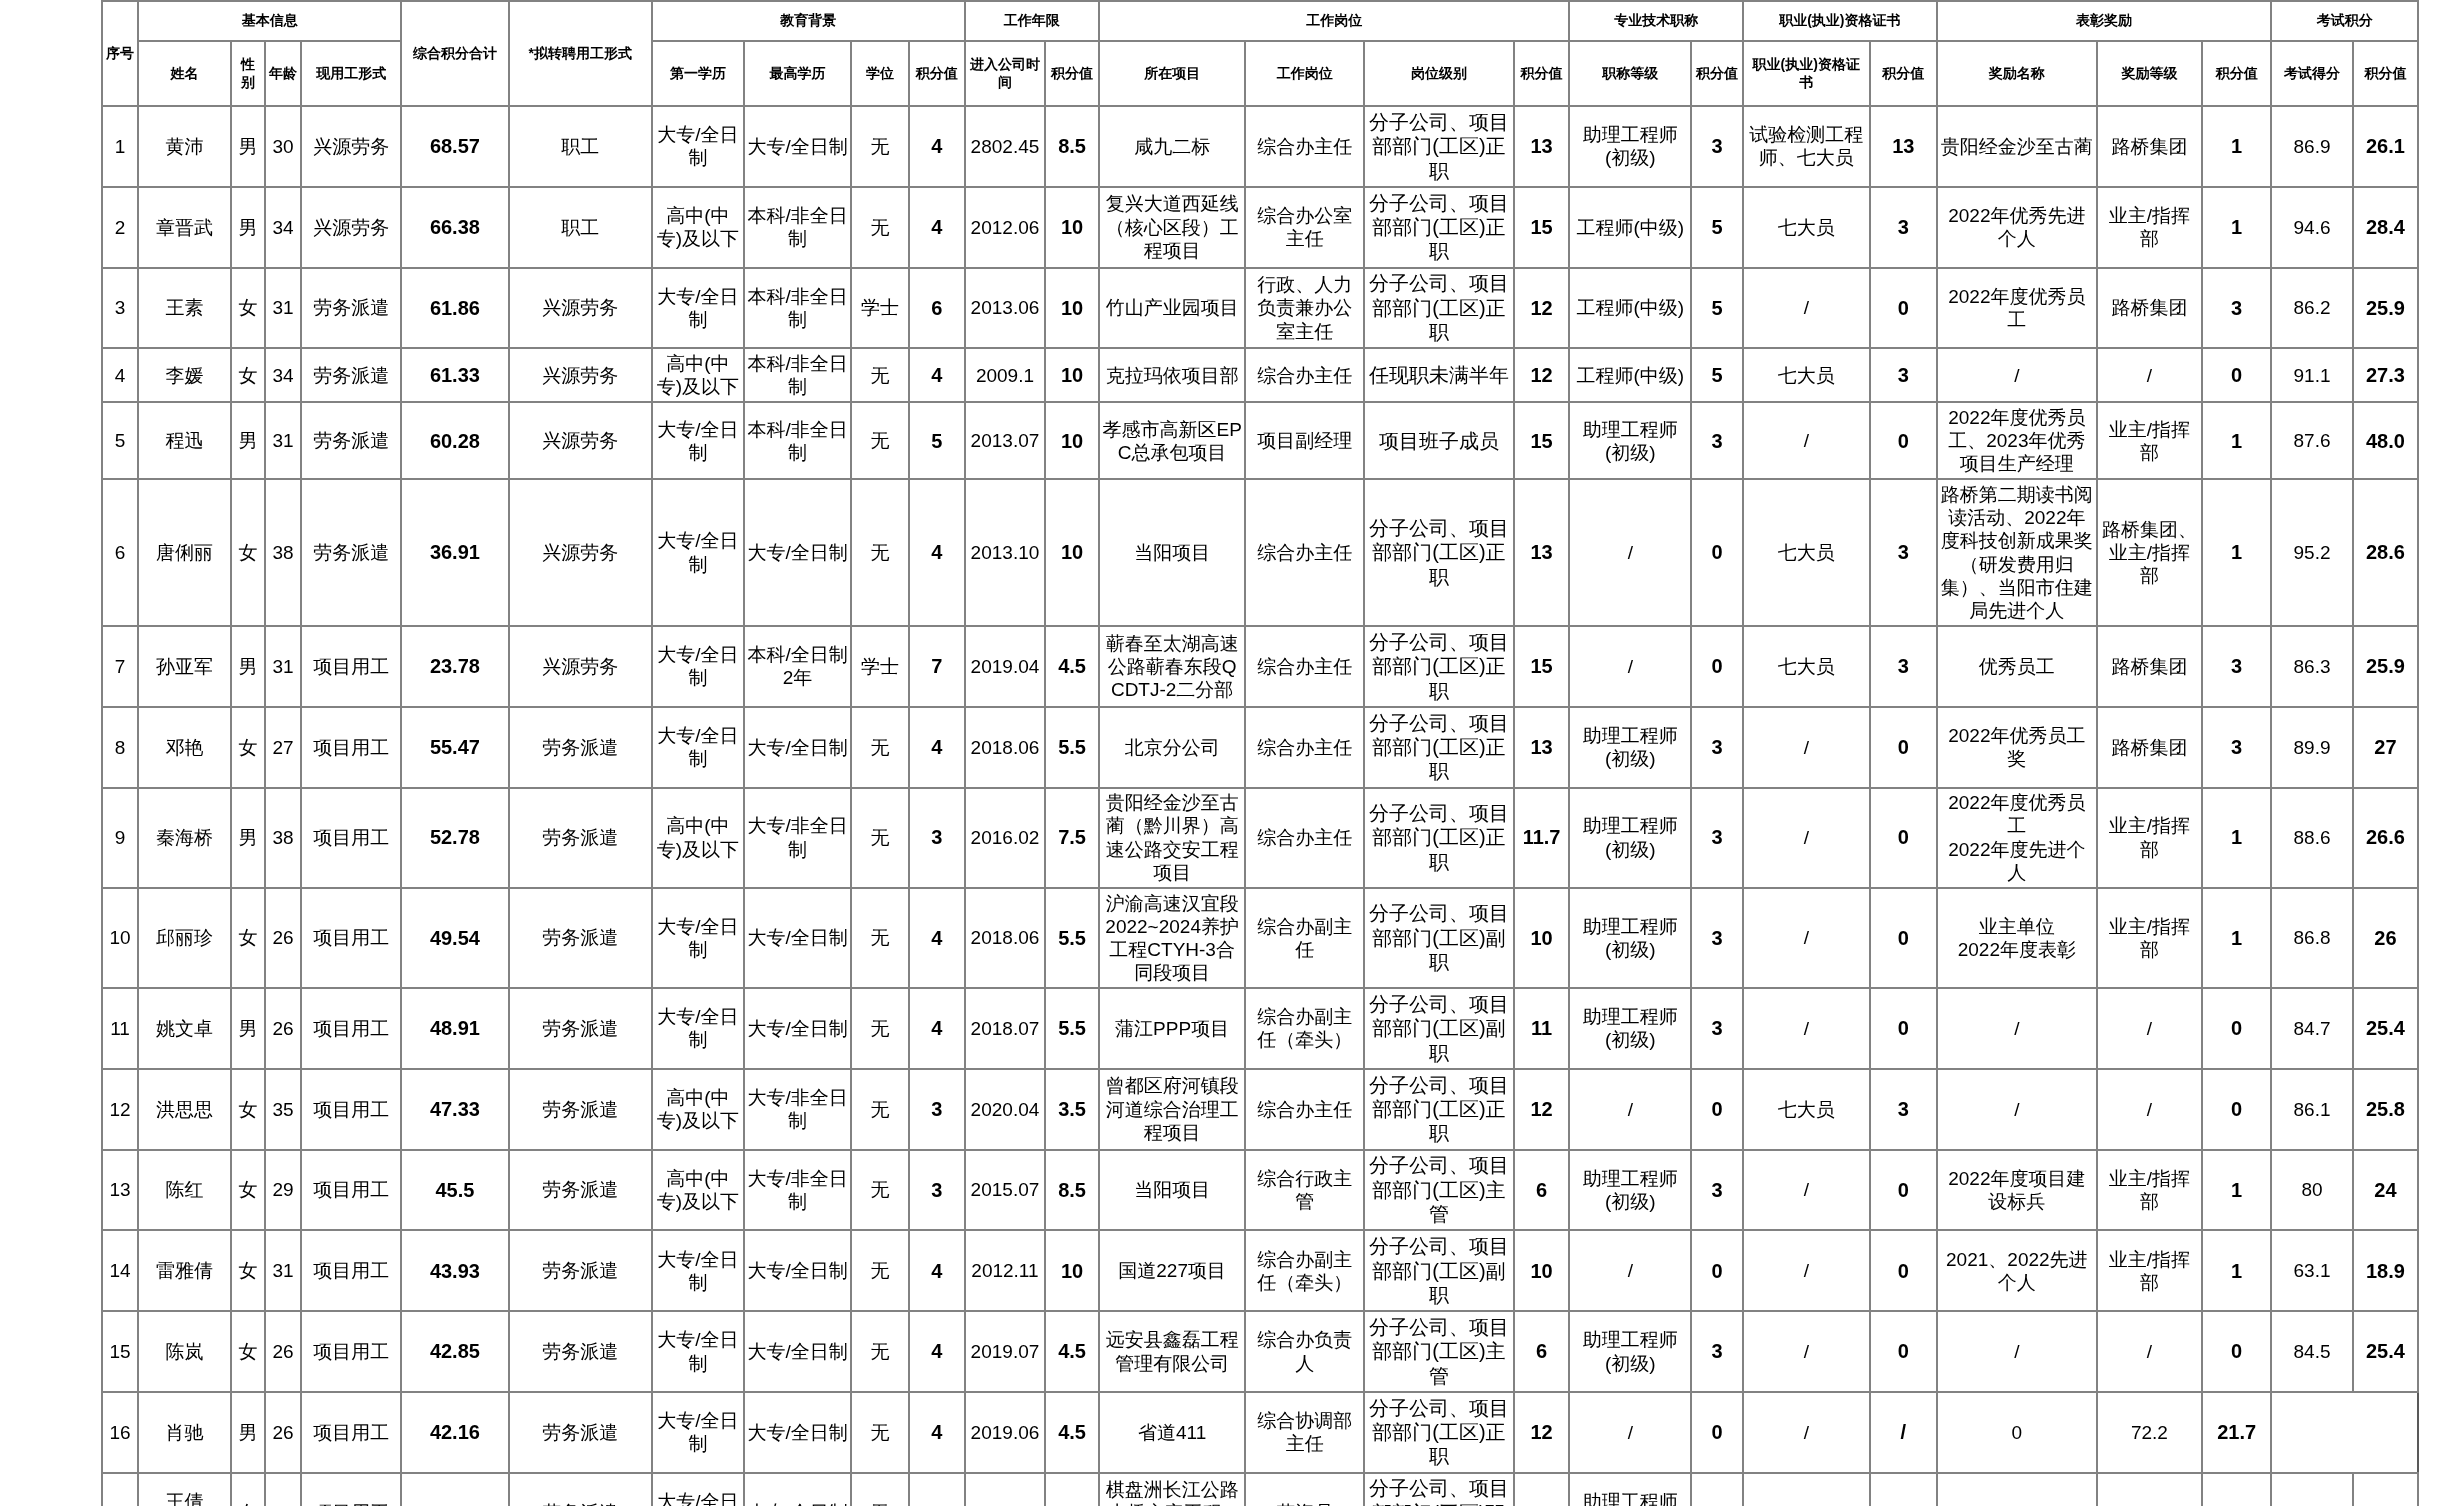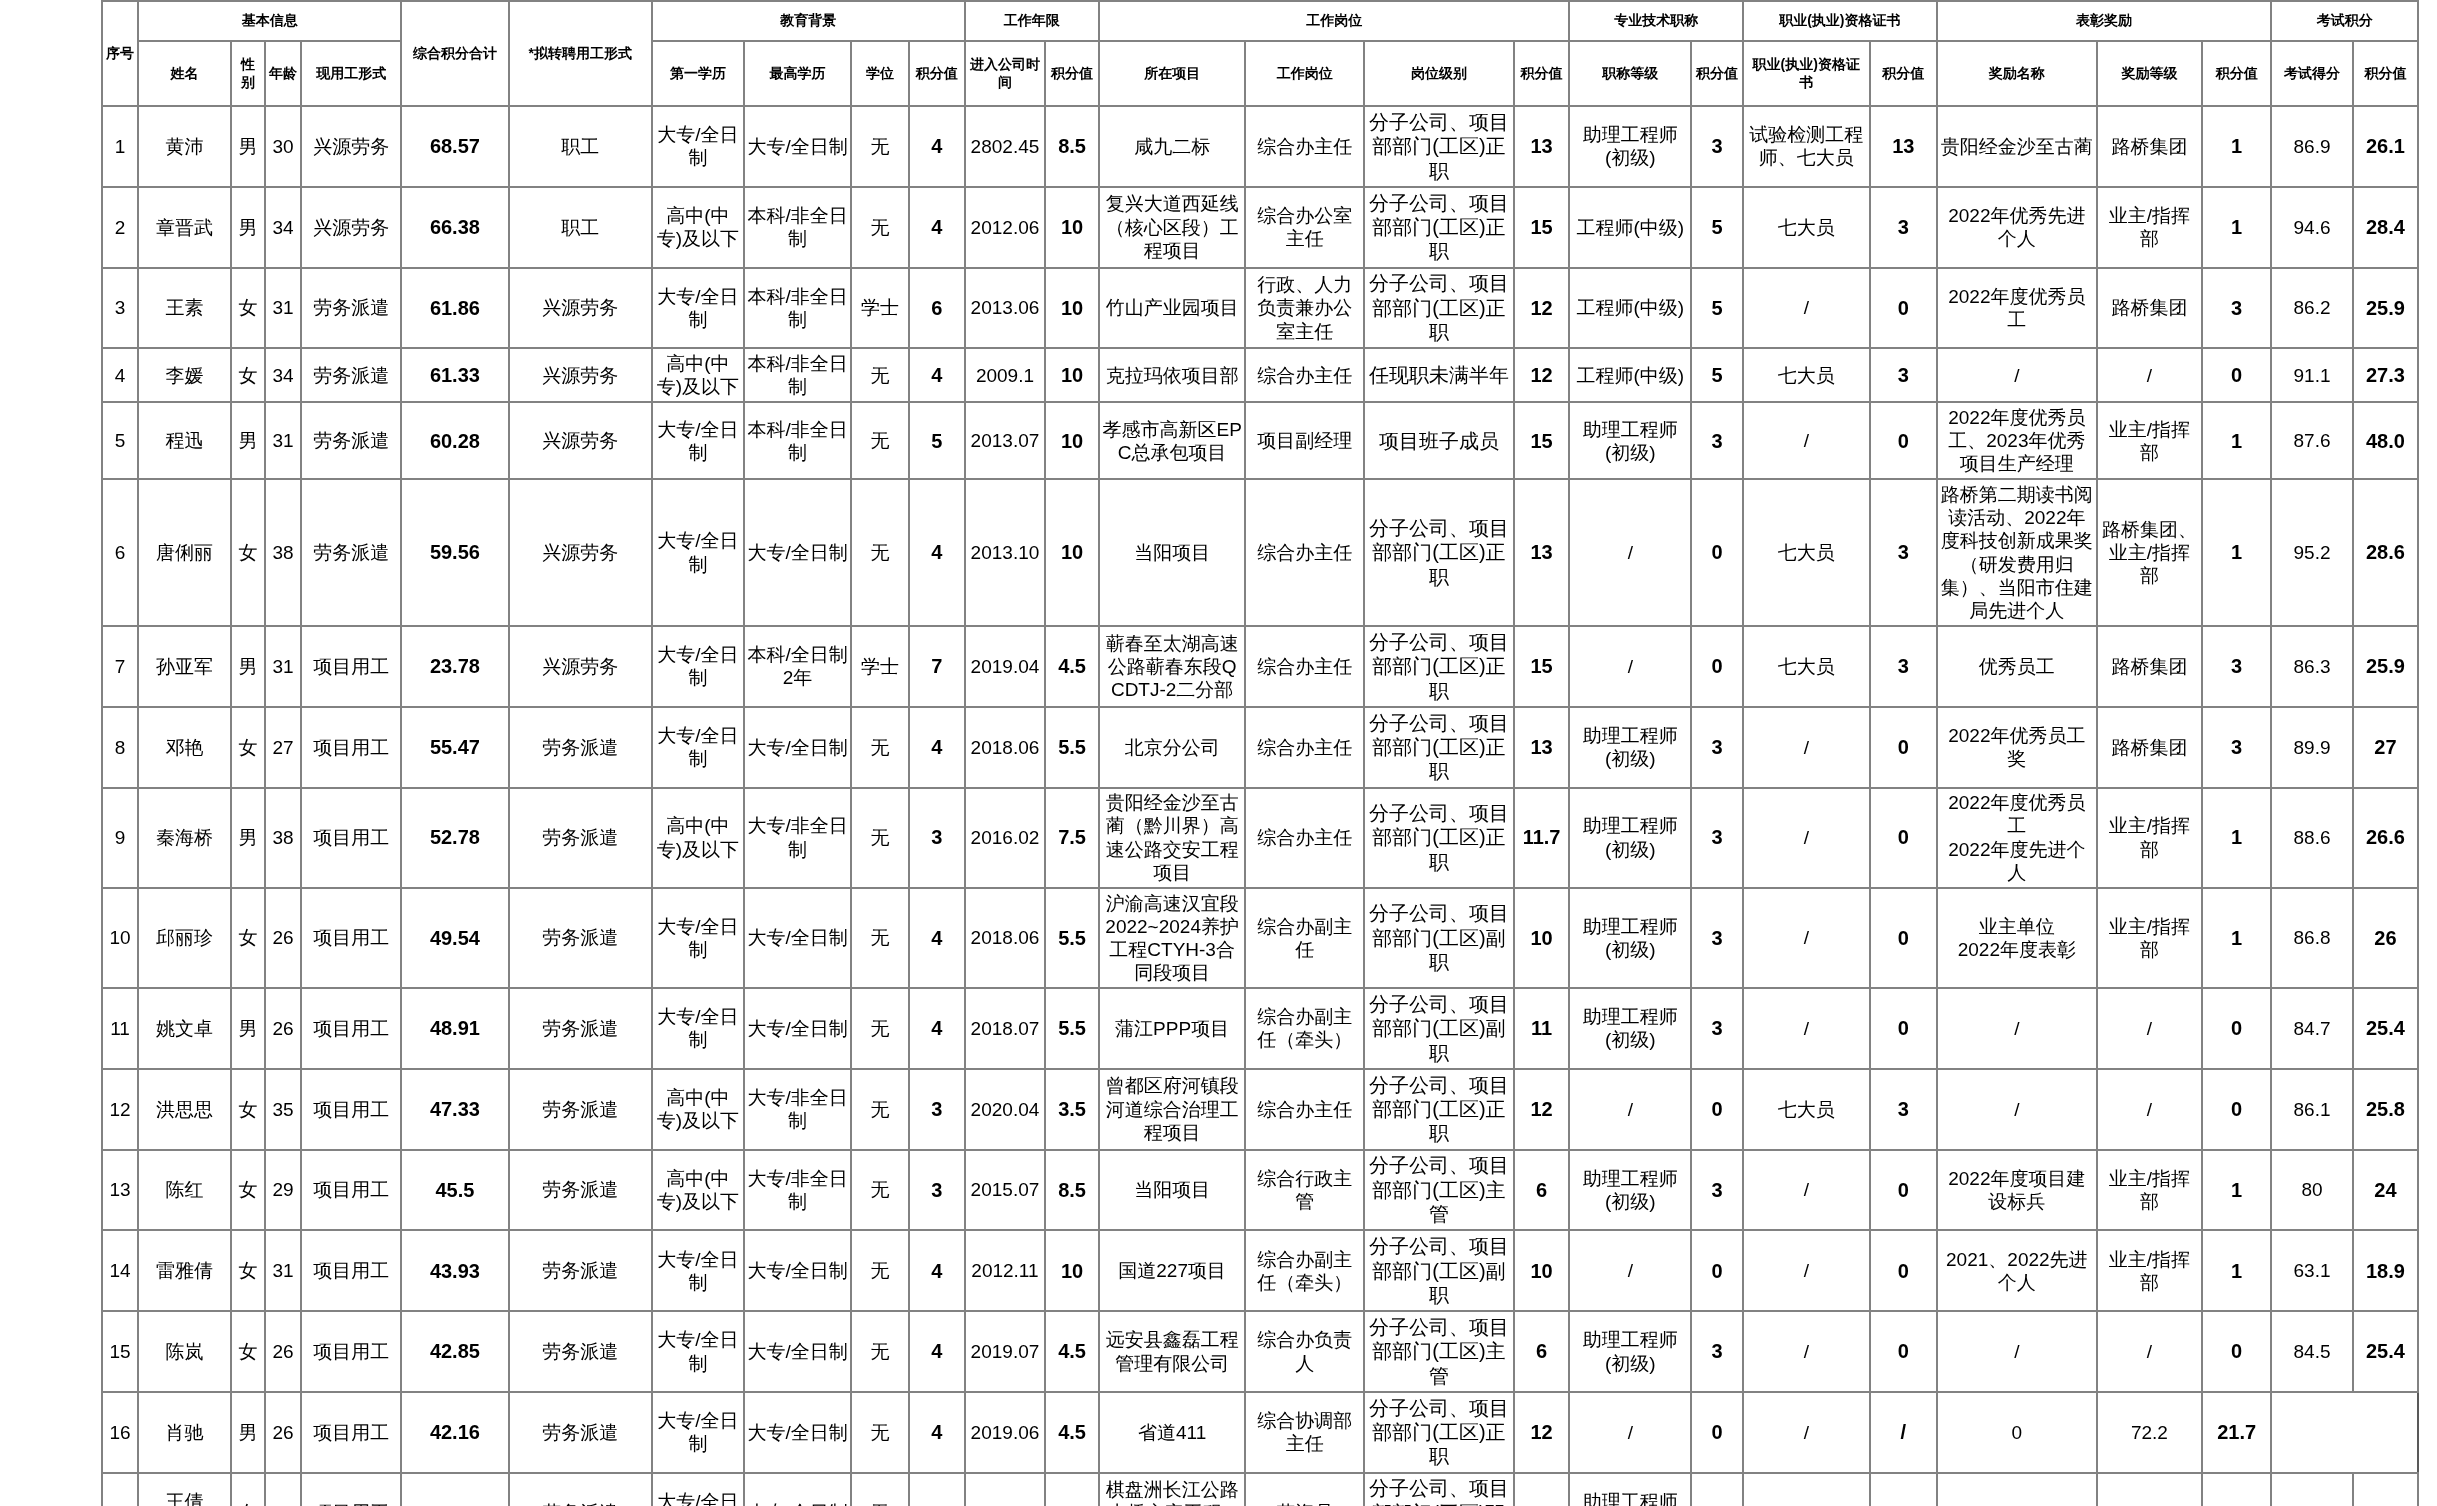--- a/index.html
+++ b/index.html
@@ -270,21 +270,21 @@
           <td class="bold">1</td>
           <td>87.6</td>
           <td class="bold">48.0</td>
         </tr>
         <tr style="height: 139px;">
           <td>6</td>
           <td>唐俐丽</td>
           <td>女</td>
           <td>38</td>
           <td>劳务派遣</td>
-          <td class="bold">59.56</td>
+          <td class="bold">36.91</td>
           <td>兴源劳务</td>
           <td>大专/全日制</td>
           <td>大专/全日制</td>
           <td>无</td>
           <td class="bold">4</td>
           <td>2013.10</td>
           <td class="bold">10</td>
           <td>当阳项目</td>
           <td>综合办主任</td>
           <td class="small">分子公司、项目部部门(工区)正职</td>

